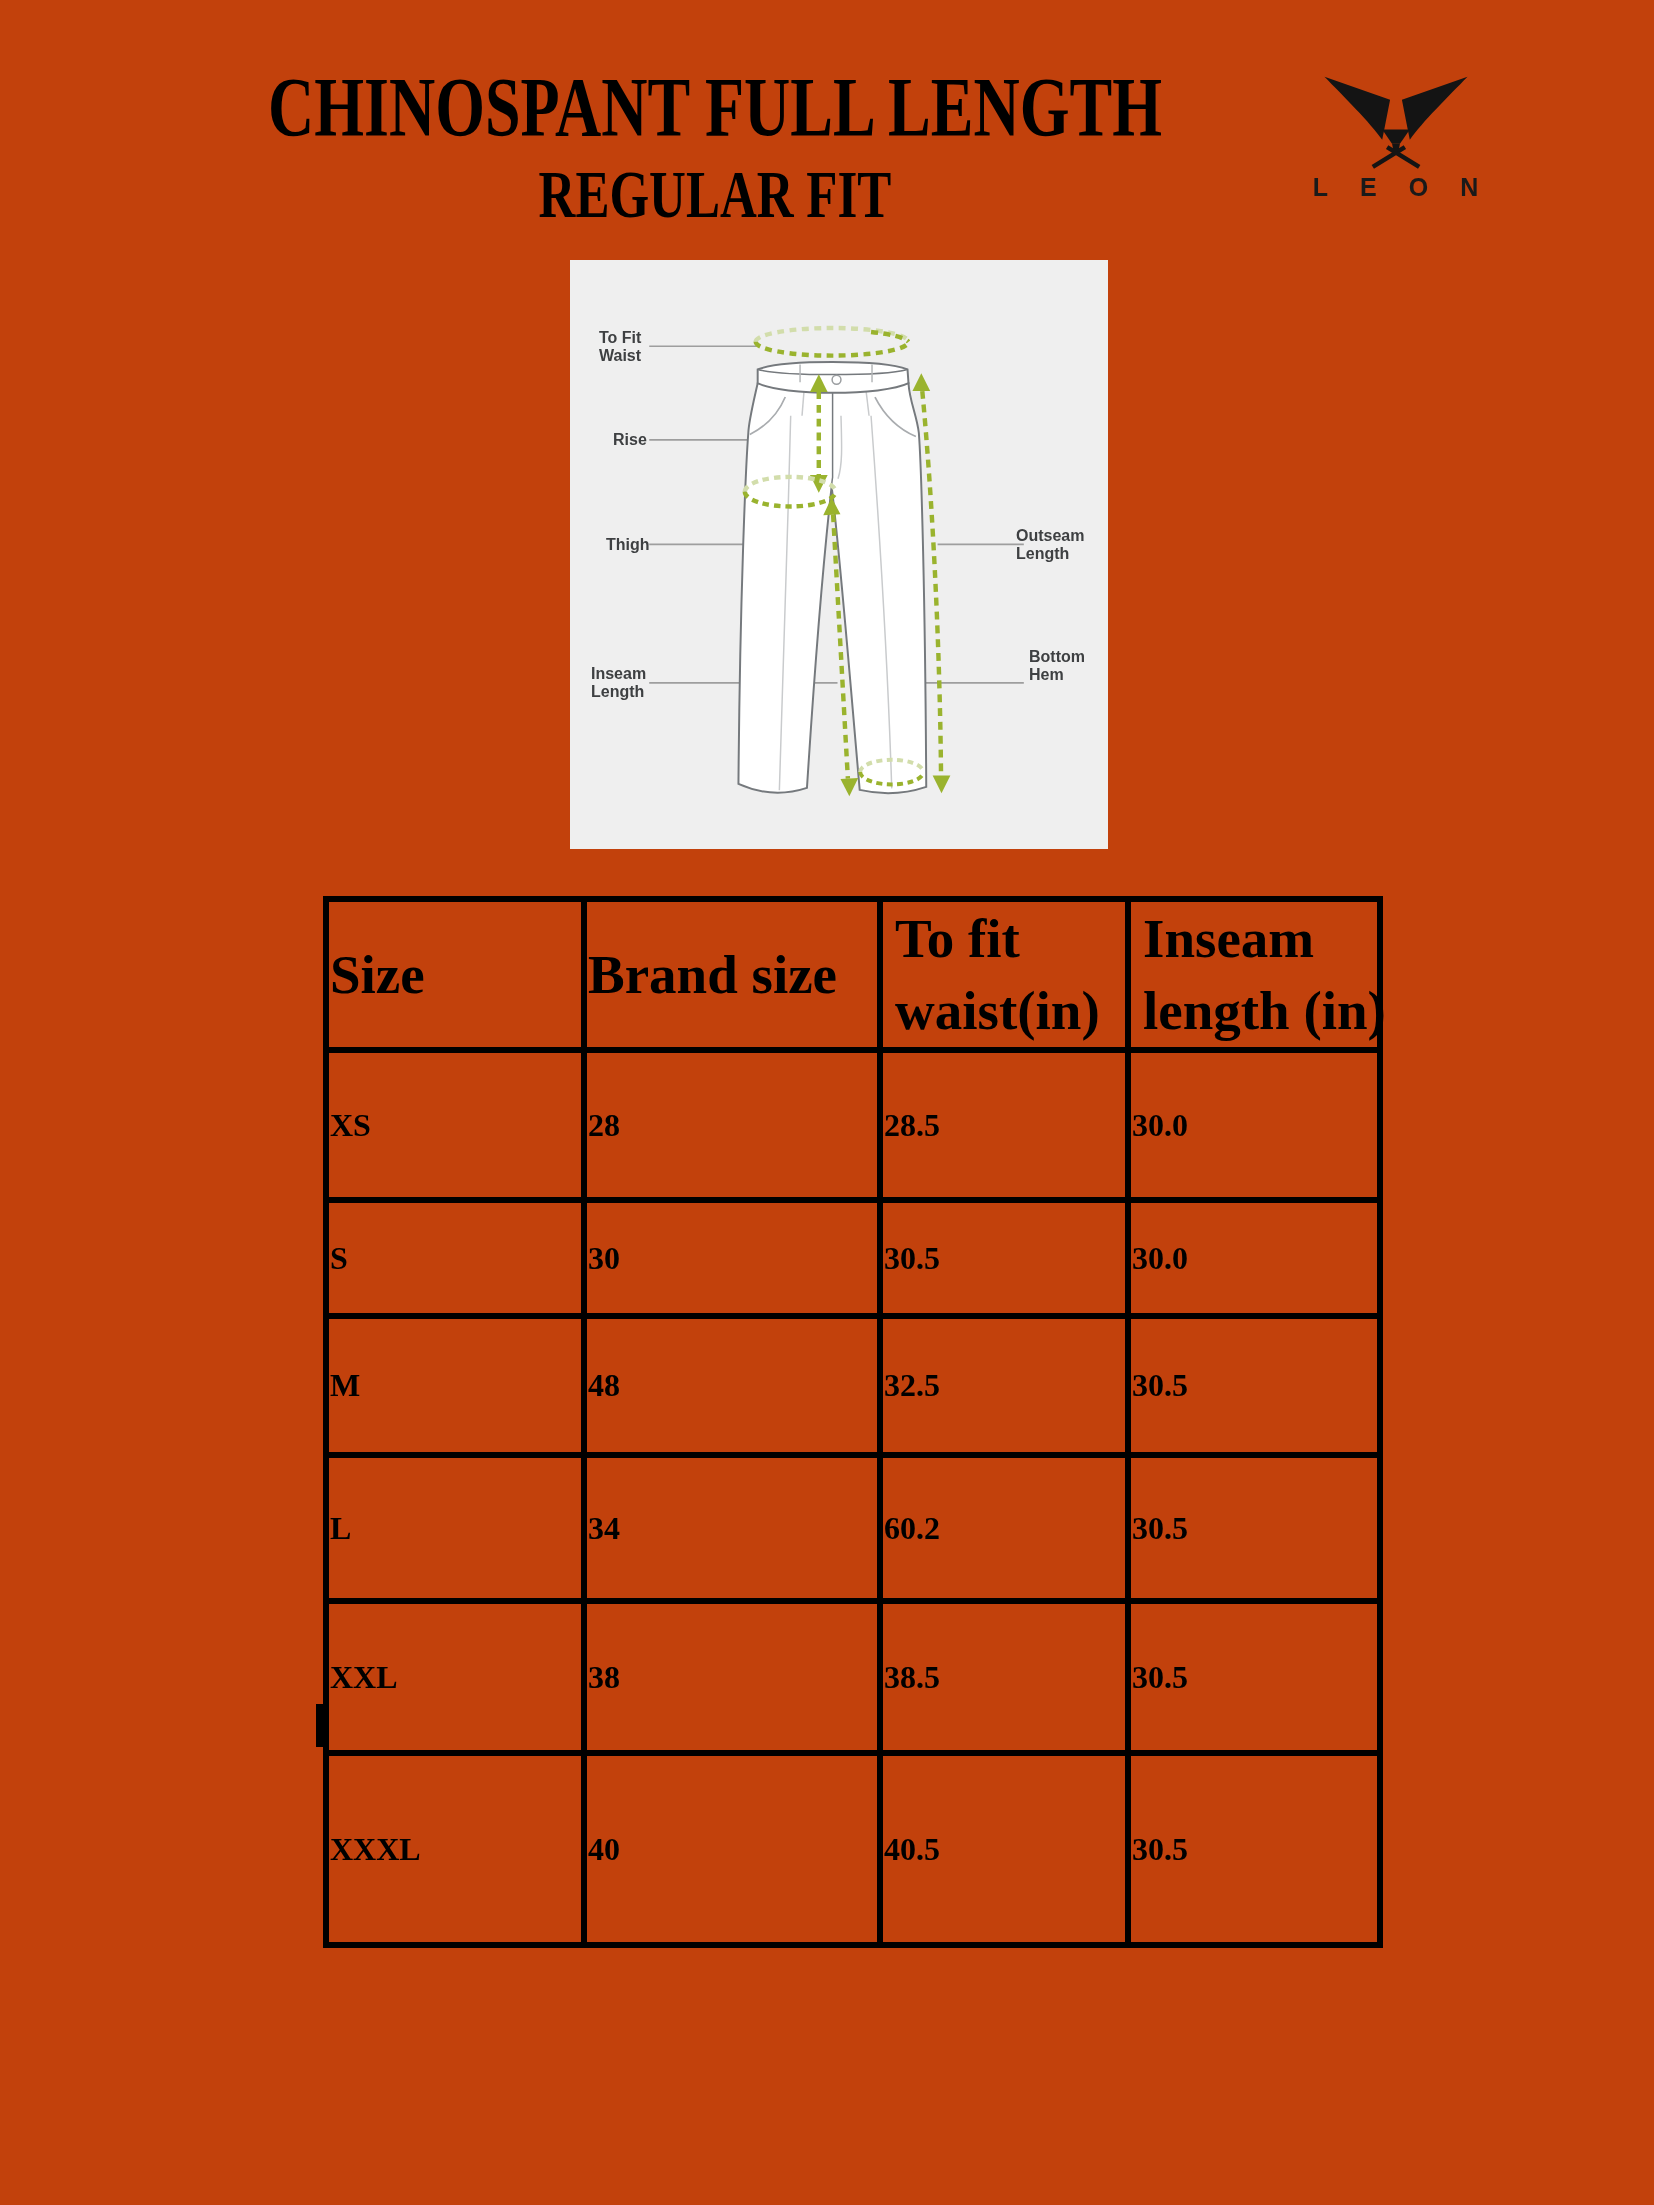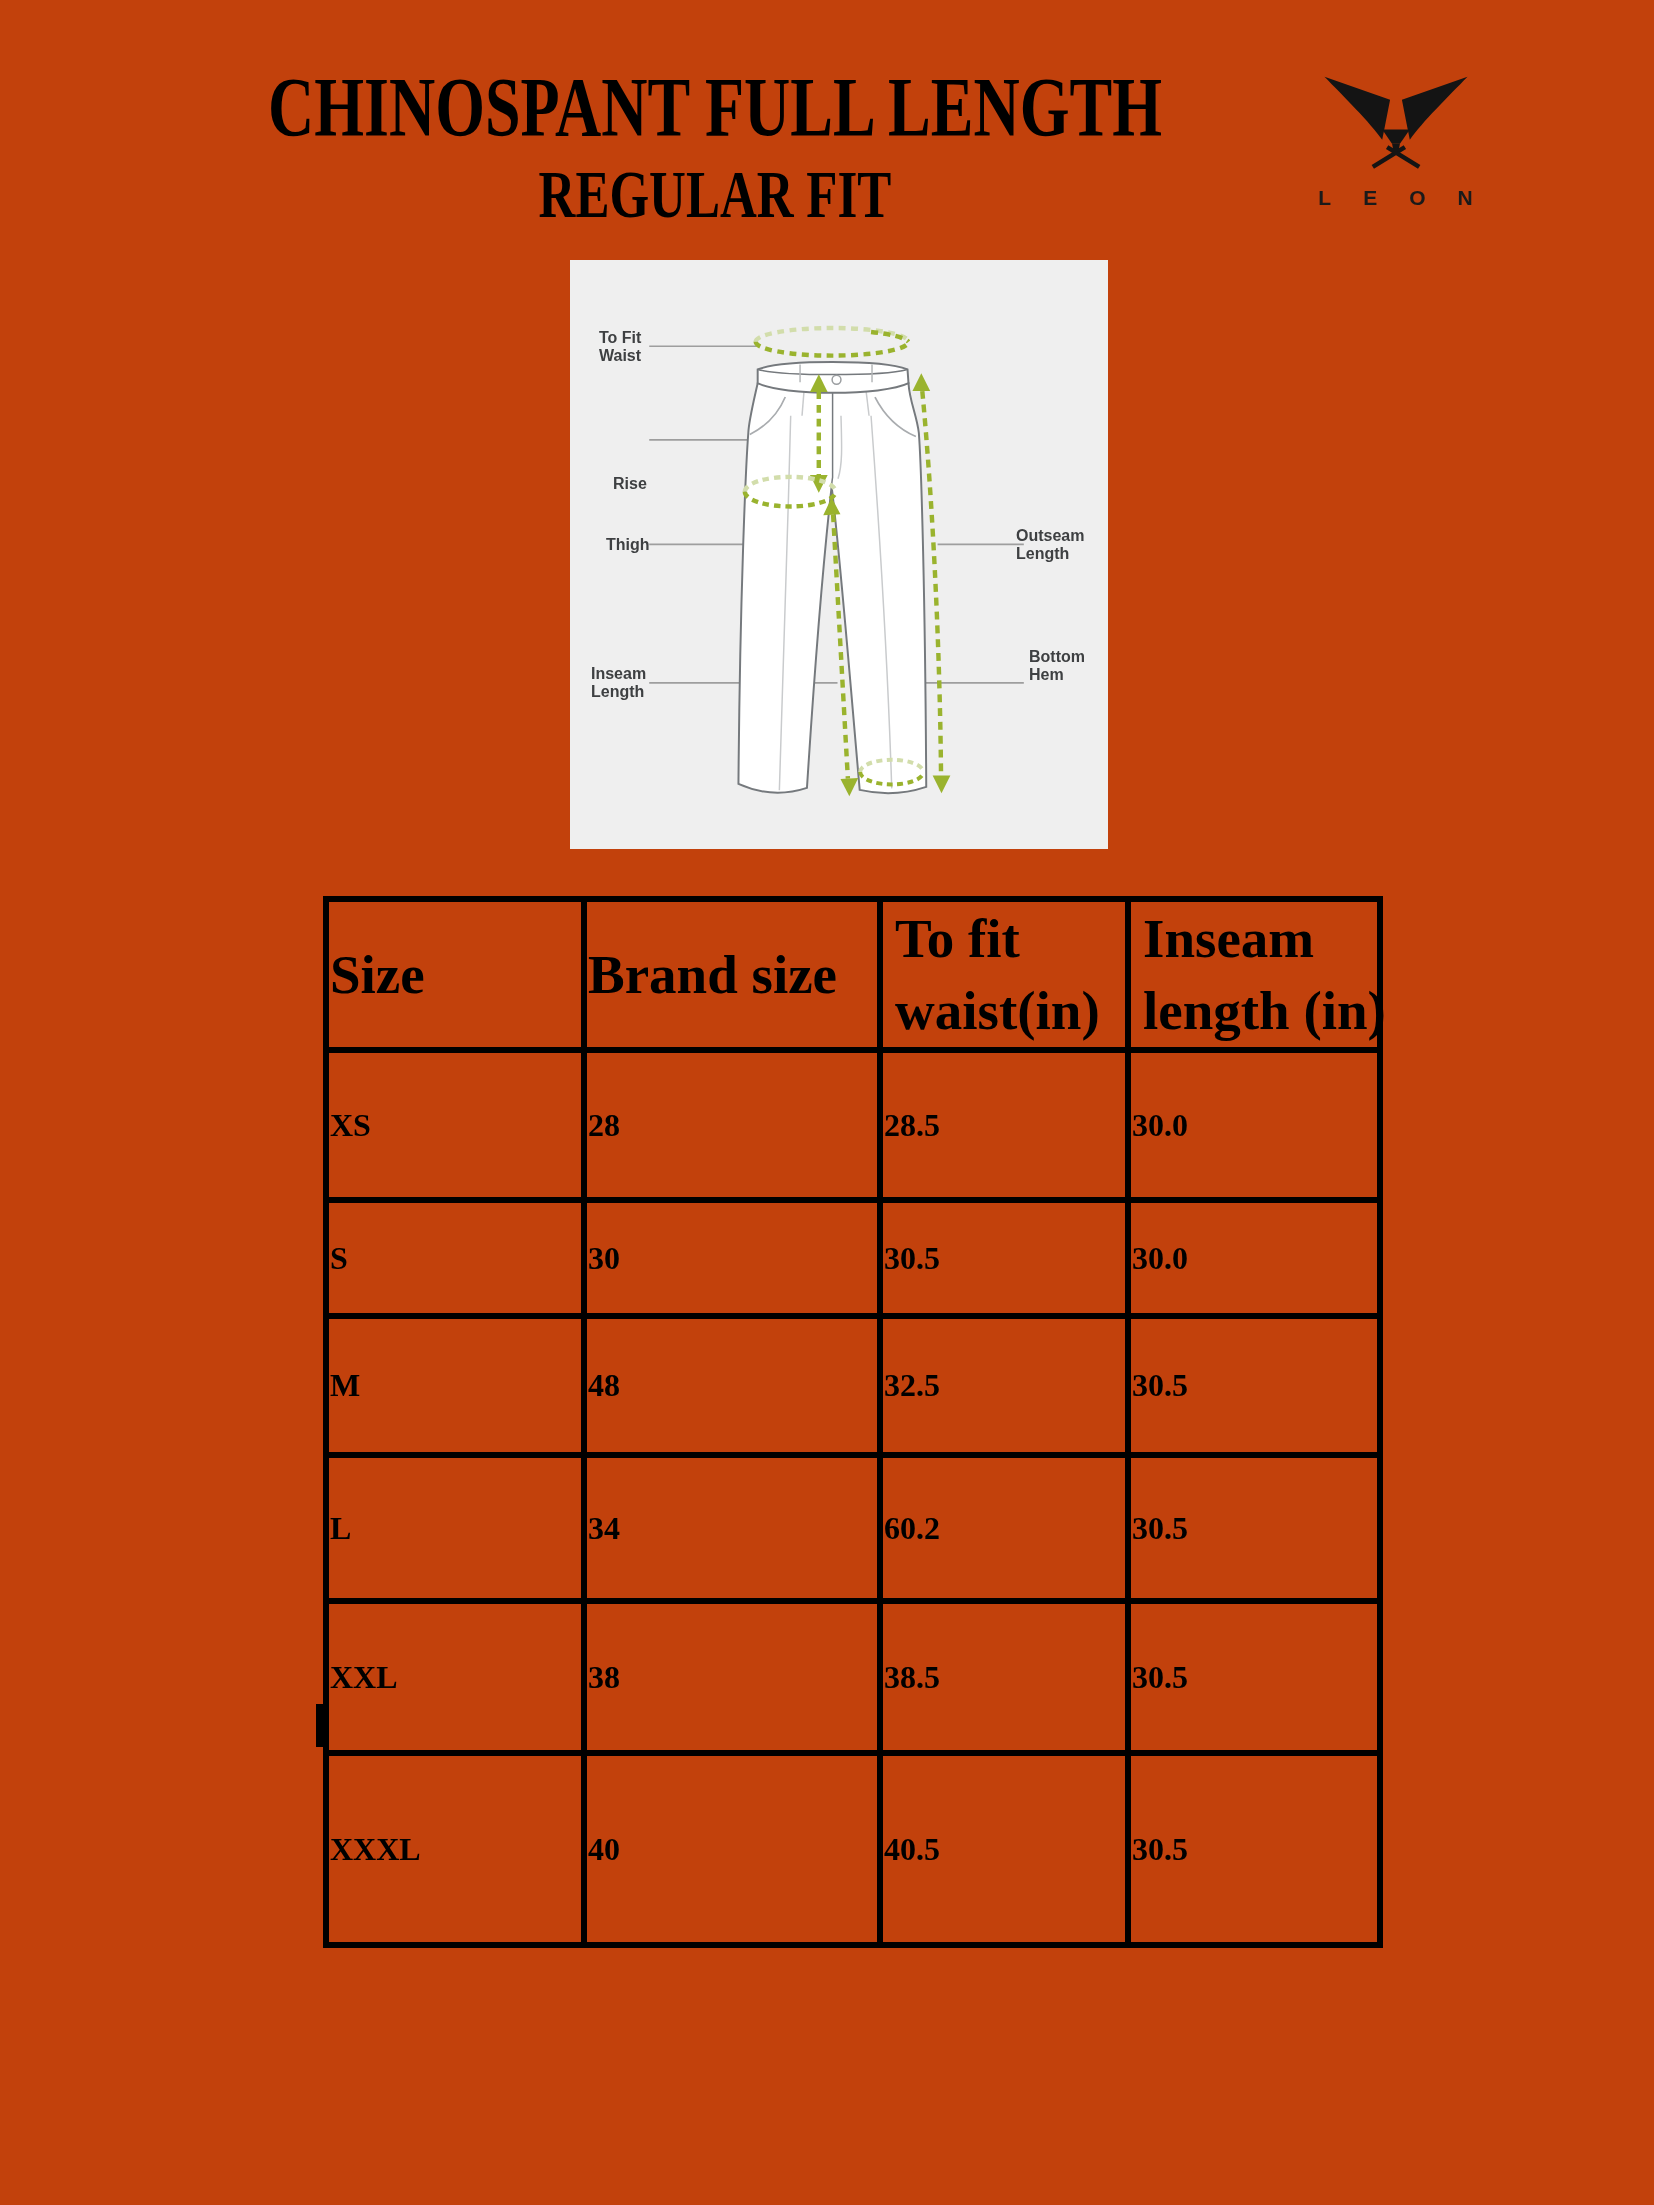--- a/index.html
+++ b/index.html
@@ -11,22 +11,22 @@
   .title{display:inline-block;font-weight:bold;font-size:64px;line-height:1.2;
          transform:scaleY(1.32);transform-origin:top center;white-space:nowrap;
          font-family:"Liberation Serif",serif;}
   .subtitle{display:block;margin-top:23px;}
   .subtitle span{display:inline-block;font-weight:bold;font-size:51px;line-height:1.1;
          transform:scaleY(1.32);transform-origin:top center;white-space:nowrap;}
 
   
   .logo{position:absolute;left:1302px;top:74px;width:187px;text-align:center;}
   .logo svg{display:block;margin:0 auto;}
-  .wordmark{margin-top:13px;font-family:"Liberation Sans",sans-serif;font-weight:bold;
-            font-size:21px;letter-spacing:32px;margin-right:-32px;color:#1a1a1a;white-space:nowrap;}
+  .wordmark{font-family:"Liberation Sans",sans-serif;font-weight:bold;
+            font-size:25px;letter-spacing:32px;margin-right:-32px;color:#1a1a1a;white-space:nowrap;}
 
   
   .diagram{position:absolute;left:570px;top:260px;width:538px;height:589px;background:#efefef;}
   .diagram svg{position:absolute;left:0;top:0;}
   .dlabel{position:absolute;font-family:"Liberation Sans",sans-serif;font-weight:bold;
           font-size:16px;line-height:18px;color:#3e4042;white-space:nowrap;}
   .dlabel span{display:block;}
 
   
   table.size{position:absolute;left:323px;top:896px;width:1053px;border-collapse:collapse;
@@ -136,21 +136,21 @@
 
         <path d="M588,1039 A64,25 0 0 1 716,1039" fill="none" stroke="#d2ddab" stroke-width="8" stroke-dasharray="12 9"></path>
         <path d="M588,1039 A64,25 0 0 0 716,1039" fill="none" stroke="#9ab32e" stroke-width="8" stroke-dasharray="12 9"></path>
       </g>
     </svg>
 
     <div class="dlabel" style="left:29px;top:69px;">
       <span>To Fit</span>
       <span>Waist</span>
     </div>
-    <div class="dlabel" style="left:43px;top:171px;margin-top:44px;">
+    <div class="dlabel" style="left:43px;top:171px;">
       <span>Rise</span>
     </div>
     <div class="dlabel" style="left:36px;top:276px;">
       <span>Thigh</span>
     </div>
     <div class="dlabel" style="left:21px;top:405px;">
       <span>Inseam</span>
       <span>Length</span>
     </div>
     <div class="dlabel" style="left:446px;top:267px;">

